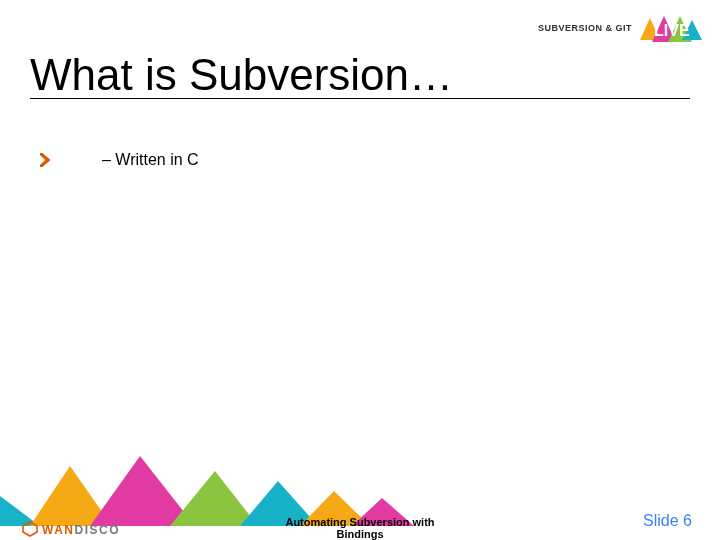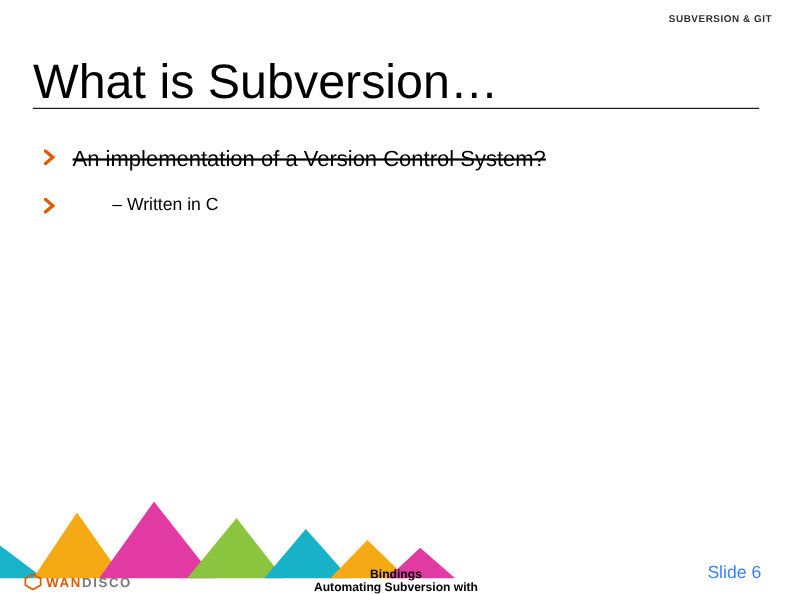--- a/index.html
+++ b/index.html
@@ -30,34 +30,42 @@
   .live-logo { position: relative; width: 64px; height: 32px; }
   .live-logo svg { width: 64px; height: 32px; }
 </style>
 </head>
 <body>
 
 <div class="slide">
 
   <div class="branding">
     <span class="brand-text">SUBVERSION &amp; GIT</span>
+    <span class="live-logo">
+      <svg viewBox="0 0 64 32">
+        <polygon points="2,28 12,6 22,28" fill="#f4a915"></polygon>
+        <polygon points="14,30 26,4 38,30" fill="#e23aa3"></polygon>
+        <polygon points="30,30 42,4 54,30" fill="#8bc53f"></polygon>
+        <polygon points="44,28 54,8 64,28" fill="#17b1c8"></polygon>
+        <text x="16" y="24" font-family="Arial" font-size="16" font-weight="bold" fill="#fff">LIVE</text>
+      </svg>
+    </span>
   </div>
 
   <h1 class="title">What is Subversion…</h1>
   <div class="title-underline"></div>
 
   <div class="content">
     <ul class="bullets">
       <li>
         <span class="chev">
           <svg viewBox="0 0 12 14">
               <path d="M1 1 L8 7 L1 13" stroke="#e05a00" stroke-width="3" fill="none" stroke-linecap="square"></path>
             </svg>
         </span>
-        <span class="strike">An implementation of a Version Control System?</span>
       </li>
       <li>
         <span class="chev">
           <svg viewBox="0 0 12 14">
               <path d="M1 1 L8 7 L1 13" stroke="#e05a00" stroke-width="3" fill="none" stroke-linecap="square"></path>
             </svg>
         </span>
         <ul class="sub-bullets">
           <li>Written in C</li>
         </ul>
@@ -80,19 +88,19 @@
   <div class="wandisco">
     <span class="logo-hex">
       <svg viewBox="0 0 16 16">
           <polygon points="8,1 15,5 15,11 8,15 1,11 1,5" fill="none" stroke="#e05a00" stroke-width="1.6"></polygon>
         </svg>
     </span>
     <span class="logo-text"><b>WAN</b><span>DISCO</span></span>
   </div>
 
   <div class="footer-title">
+    <div>Automating Subversion with</div>
     <div>Bindings</div>
-    <div>Automating Subversion with</div>
   </div>
 
   <div class="slide-num">Slide 6</div>
 
 </div>
 
 </body></html>

